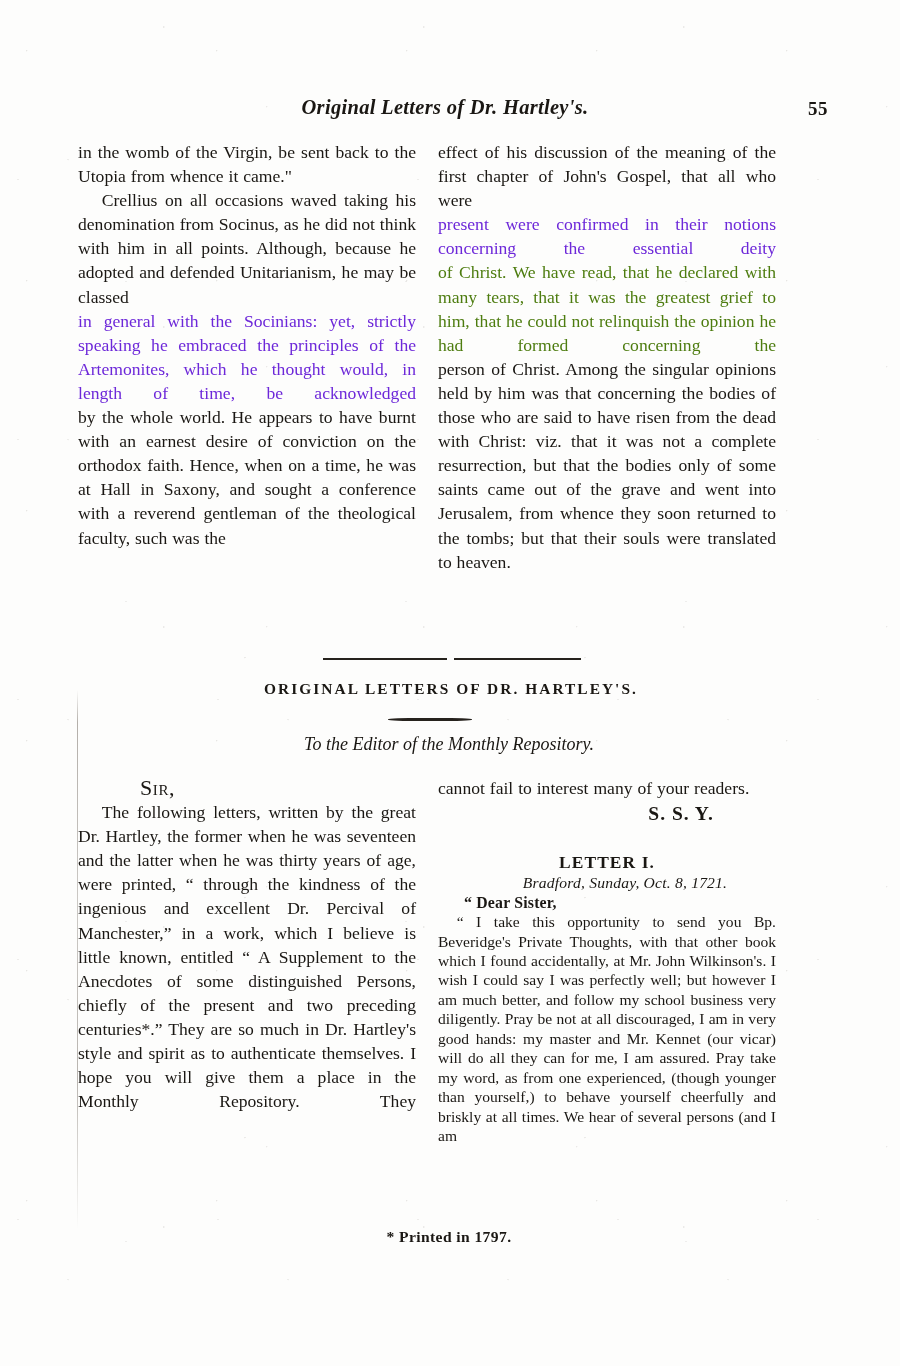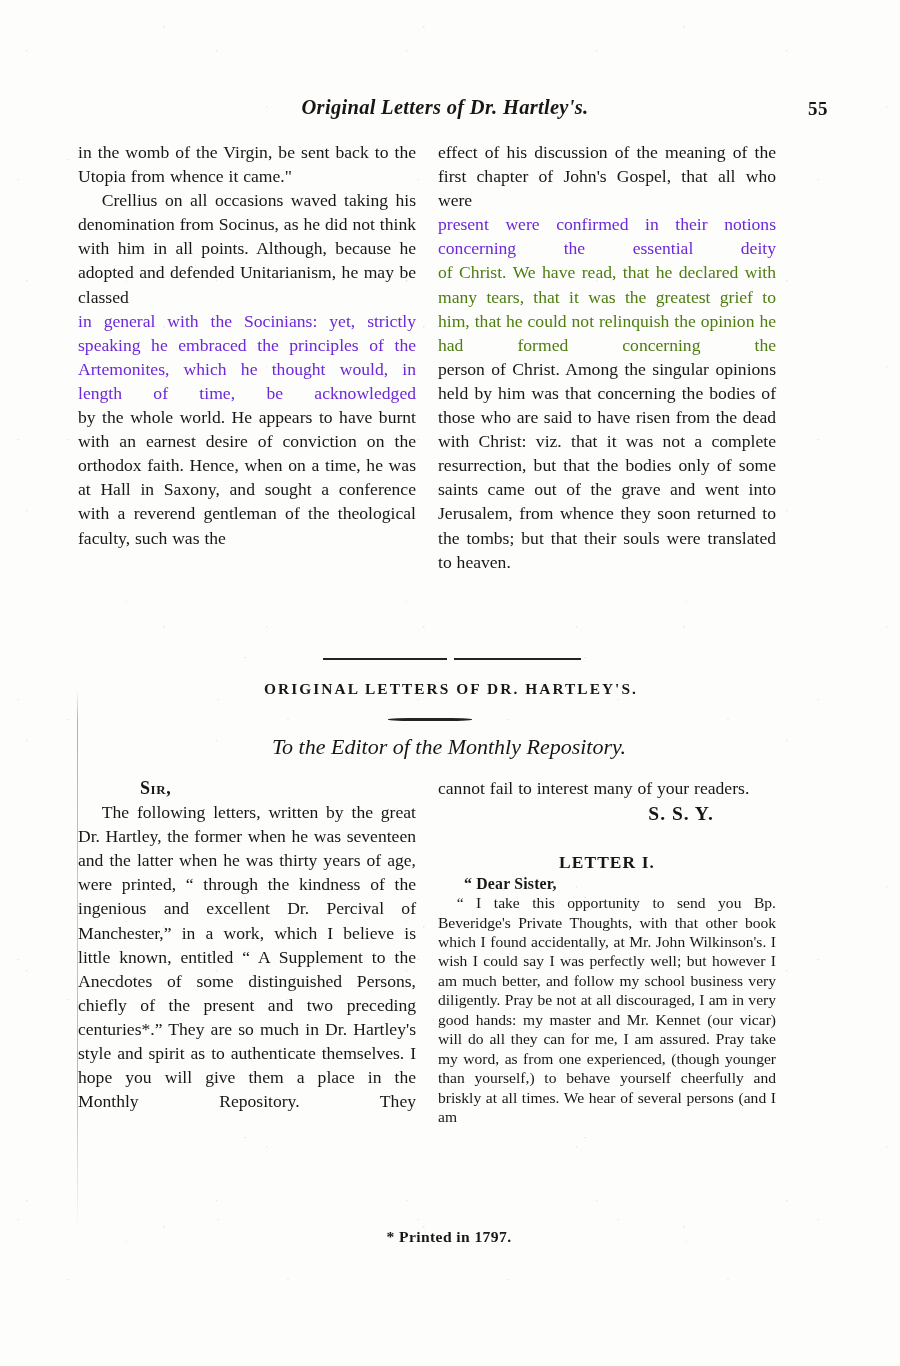--- a/index.html
+++ b/index.html
@@ -146,33 +146,33 @@
     background: #26221d;
     border-radius: 40%;
   }
 
   .editor-line {
     position: absolute;
     left: 78px; right: 60px;
     top: 734px;
     text-align: center;
     font-style: italic;
-    font-size: 22px;
+    font-size: 18px;
     transform: translateX(-10px);
   }
 
   
   .cols.lower { left: 78px; top: 776px; width: 744px; }
 
   .salutation {
     margin: 0 0 0 0;
-    font-size: 18px;
+    font-size: 22px;
     line-height: 24.1px;
     font-variant: small-caps;
-    font-weight: 700;
+    font-weight: 400;
     letter-spacing: .6px;
     padding-left: 62px;
   }
 
   .sign-off {
     margin: 3px 0 0 0;
     font-size: 19px;
     line-height: 25px;
     text-align: center;
     padding-left: 40px;
@@ -276,20 +276,21 @@
     <div class="col">
       <p class="salutation">Sir,</p>
       <p class="body"><span class="indent"></span><span>The following letters, written by the great Dr. Hartley, the former when he was seventeen and the latter when he was thirty years of age, were printed, “ through the kindness of the ingenious and excellent Dr. Percival of Manchester,” in a work, which I believe is little known, entitled “ A Supplement to the Anecdotes of some distinguished Persons, chiefly of the present and two preceding centuries*.” They are so much in Dr. Hartley's style and spirit as to authenticate themselves. I hope you will give them a place in the Monthly Repository. They</span></p>
     </div>
 
     <div class="col">
       <p class="body last">cannot fail to interest many of your readers.</p>
       <p class="signature">S. S. Y.</p>
 
       <p class="letter-no">LETTER I.</p>
+      <p class="letter-date">Bradford, Sunday, Oct. 8, 1721.</p>
       <p class="letter-greeting">“ Dear Sister,</p>
       <p class="letter-body last"><span class="indent-sm"></span><span>“ I take this opportunity to send you Bp. Beveridge's Private Thoughts, with that other book which I found accidentally, at Mr. John Wilkinson's. I wish I could say I was perfectly well; but however I am much better, and follow my school business very diligently. Pray be not at all discouraged, I am in very good hands: my master and Mr. Kennet (our vicar) will do all they can for me, I am assured. Pray take my word, as from one experienced, (though younger than yourself,) to behave yourself cheerfully and briskly at all times. We hear of several persons (and I am</span></p>
     </div>
   </div>
 
   <div class="footnote">* Printed in 1797.</div>
 
 </div>
 
 </body></html>

